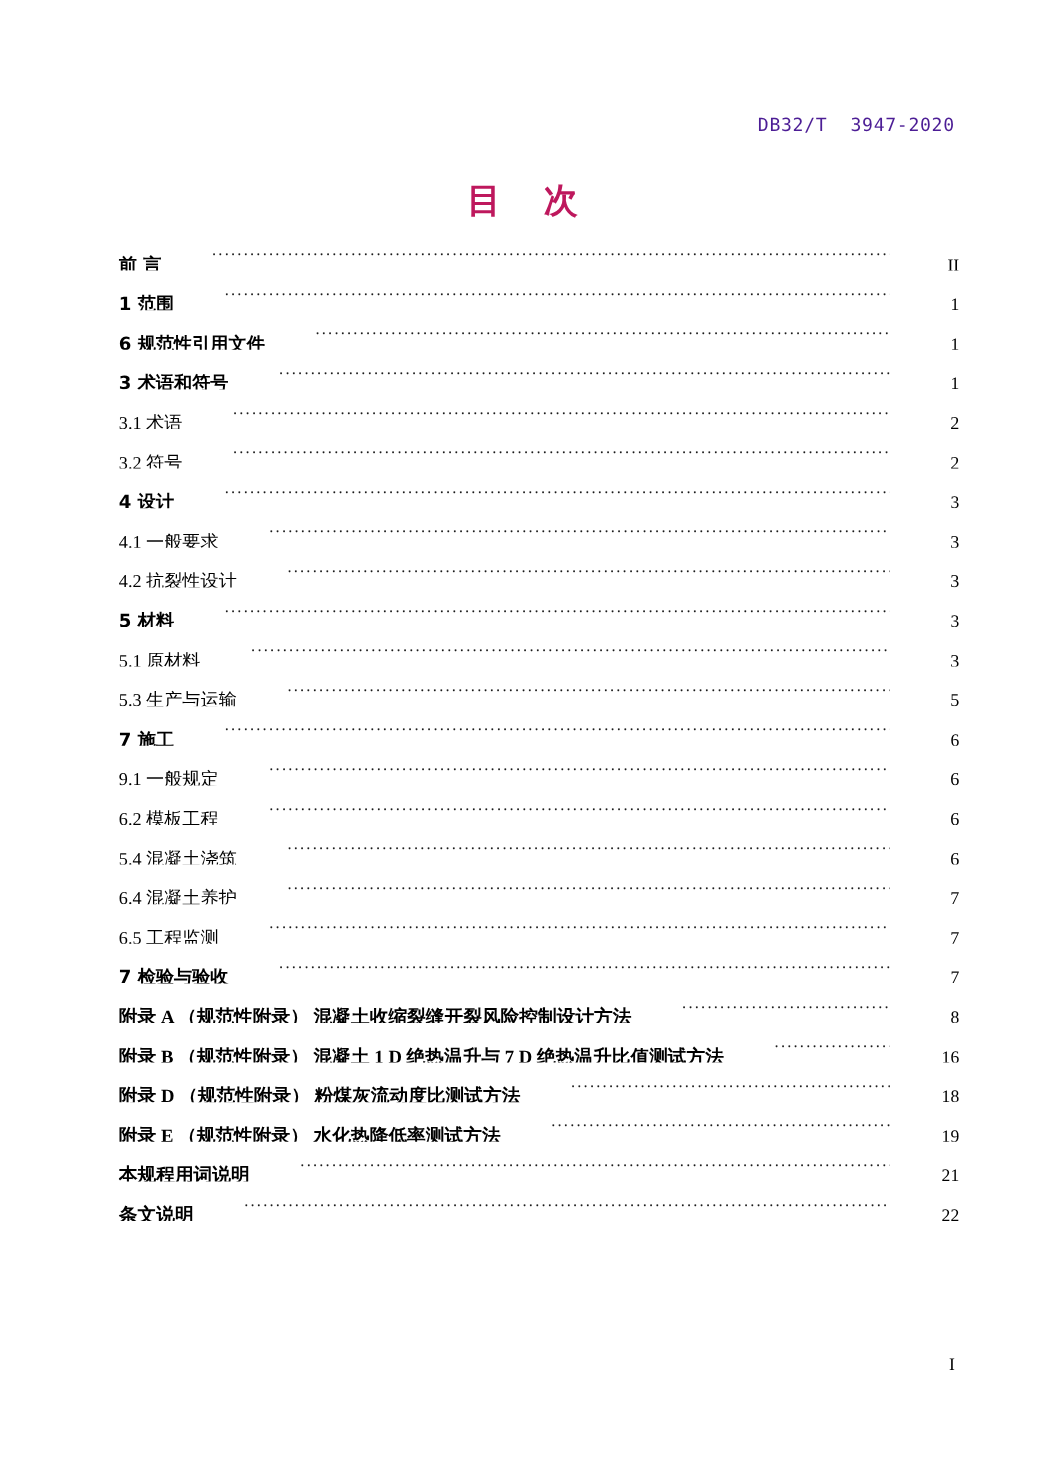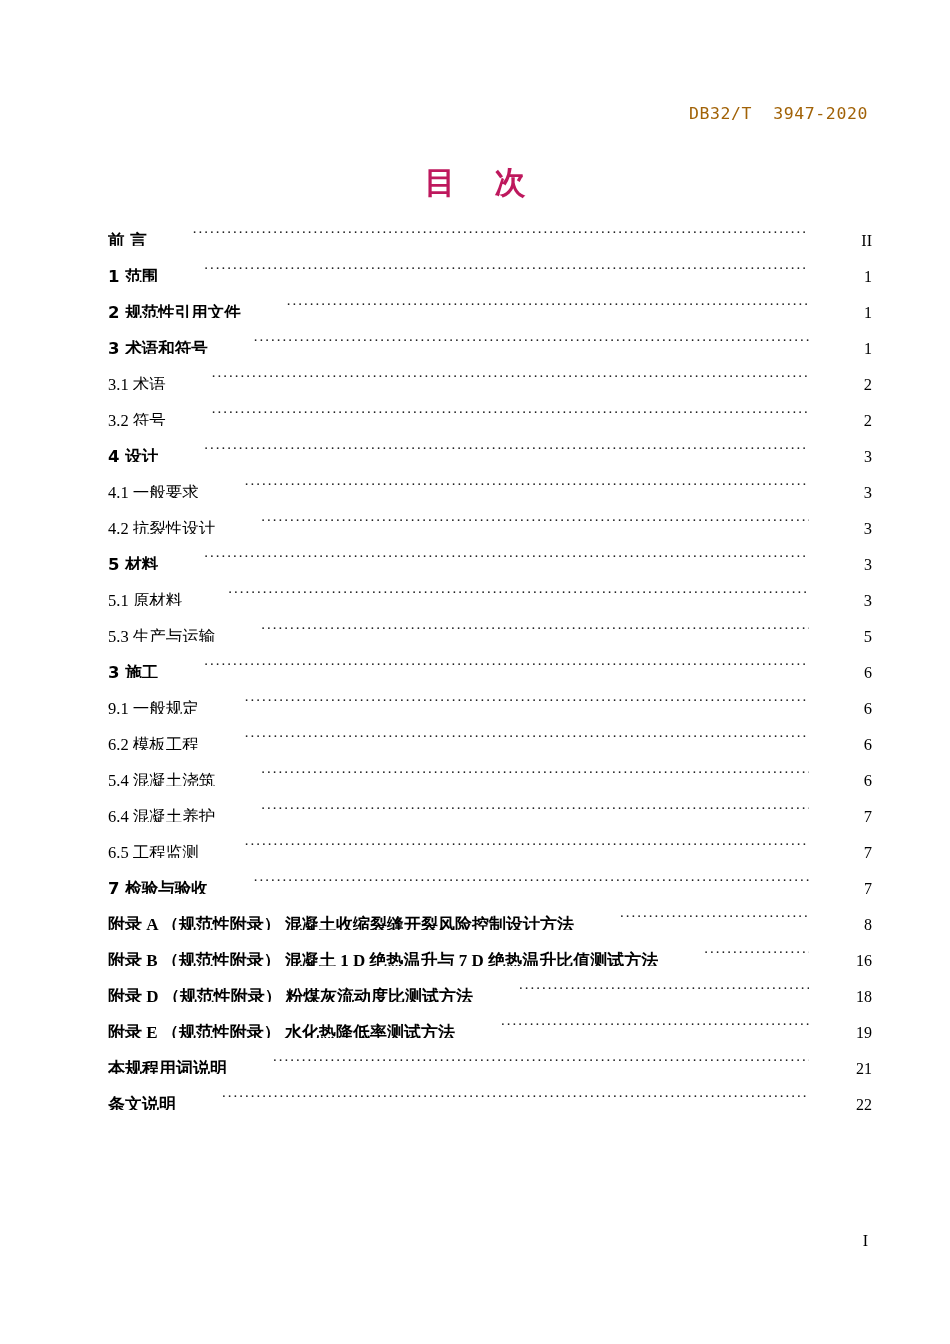--- a/index.html
+++ b/index.html
@@ -21,21 +21,21 @@
   }
 
   
   .doc-header {
     position: absolute;
     top: 104px;
     right: 82px;
     font-family: "DejaVu Sans Mono", "Liberation Mono", monospace;
     font-size: 16.5px;
     letter-spacing: 0.6px;
-    color: #a16207;
+    color: #4c1d95;
     white-space: pre;
   }
 
   
   .toc-title {
     position: absolute;
     top: 162px;
     left: 0;
     width: 950px;
     text-align: center;
@@ -149,21 +149,21 @@
         <span class="toc-label">前   言</span>
         <span class="toc-dots"></span>
         <span class="toc-page">II</span>
       </div>
       <div class="toc-row lvl1">
         <span class="toc-label">1 范围</span>
         <span class="toc-dots"></span>
         <span class="toc-page">1</span>
       </div>
       <div class="toc-row lvl1">
-        <span class="toc-label">2 规范性引用文件</span>
+        <span class="toc-label">6 规范性引用文件</span>
         <span class="toc-dots"></span>
         <span class="toc-page">1</span>
       </div>
       <div class="toc-row lvl1">
         <span class="toc-label">3 术语和符号</span>
         <span class="toc-dots"></span>
         <span class="toc-page">1</span>
       </div>
       <div class="toc-row lvl2">
         <span class="toc-label">3.1  术语</span>
@@ -199,21 +199,21 @@
         <span class="toc-label">5.1  原材料</span>
         <span class="toc-dots"></span>
         <span class="toc-page">3</span>
       </div>
       <div class="toc-row lvl2">
         <span class="toc-label">5.3  生产与运输</span>
         <span class="toc-dots"></span>
         <span class="toc-page">5</span>
       </div>
       <div class="toc-row lvl1">
-        <span class="toc-label">3  施工</span>
+        <span class="toc-label">7  施工</span>
         <span class="toc-dots"></span>
         <span class="toc-page">6</span>
       </div>
       <div class="toc-row lvl2">
         <span class="toc-label">9.1  一般规定</span>
         <span class="toc-dots"></span>
         <span class="toc-page">6</span>
       </div>
       <div class="toc-row lvl2">
         <span class="toc-label">6.2  模板工程</span>

